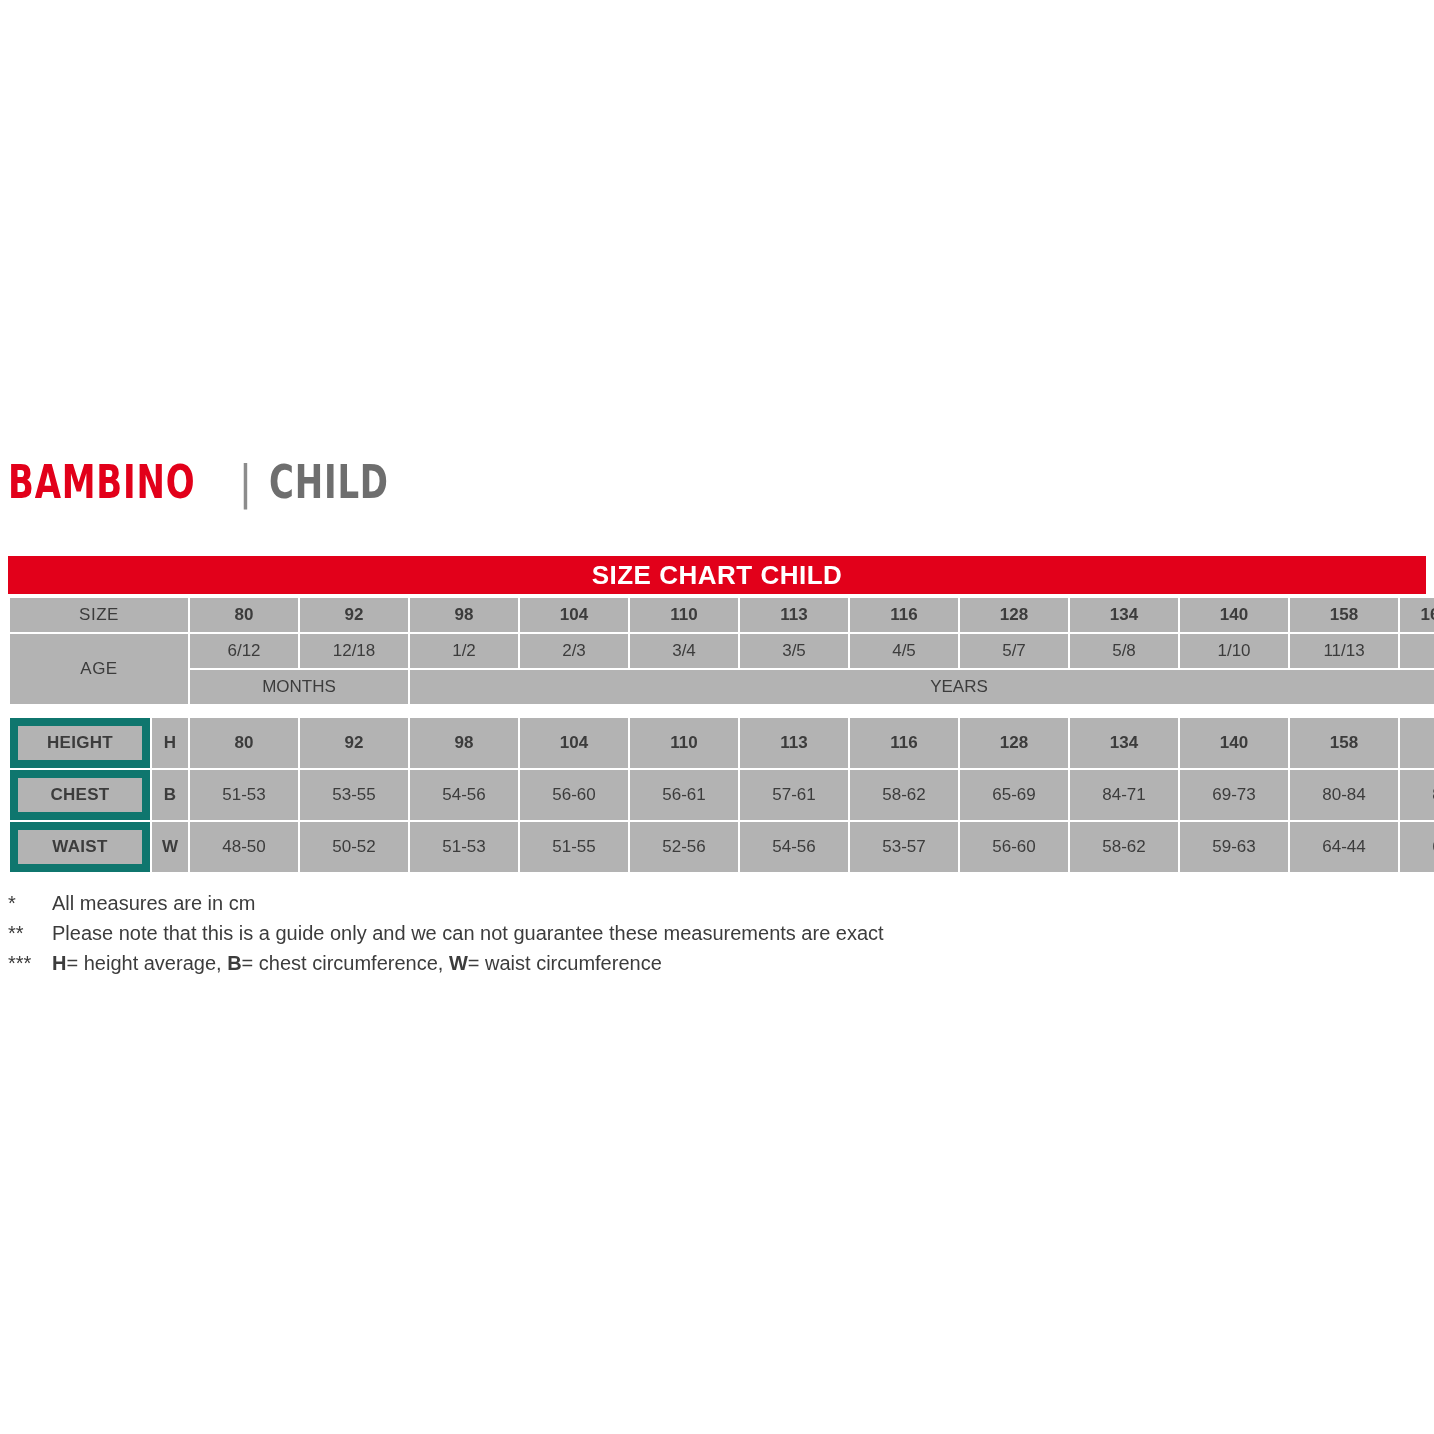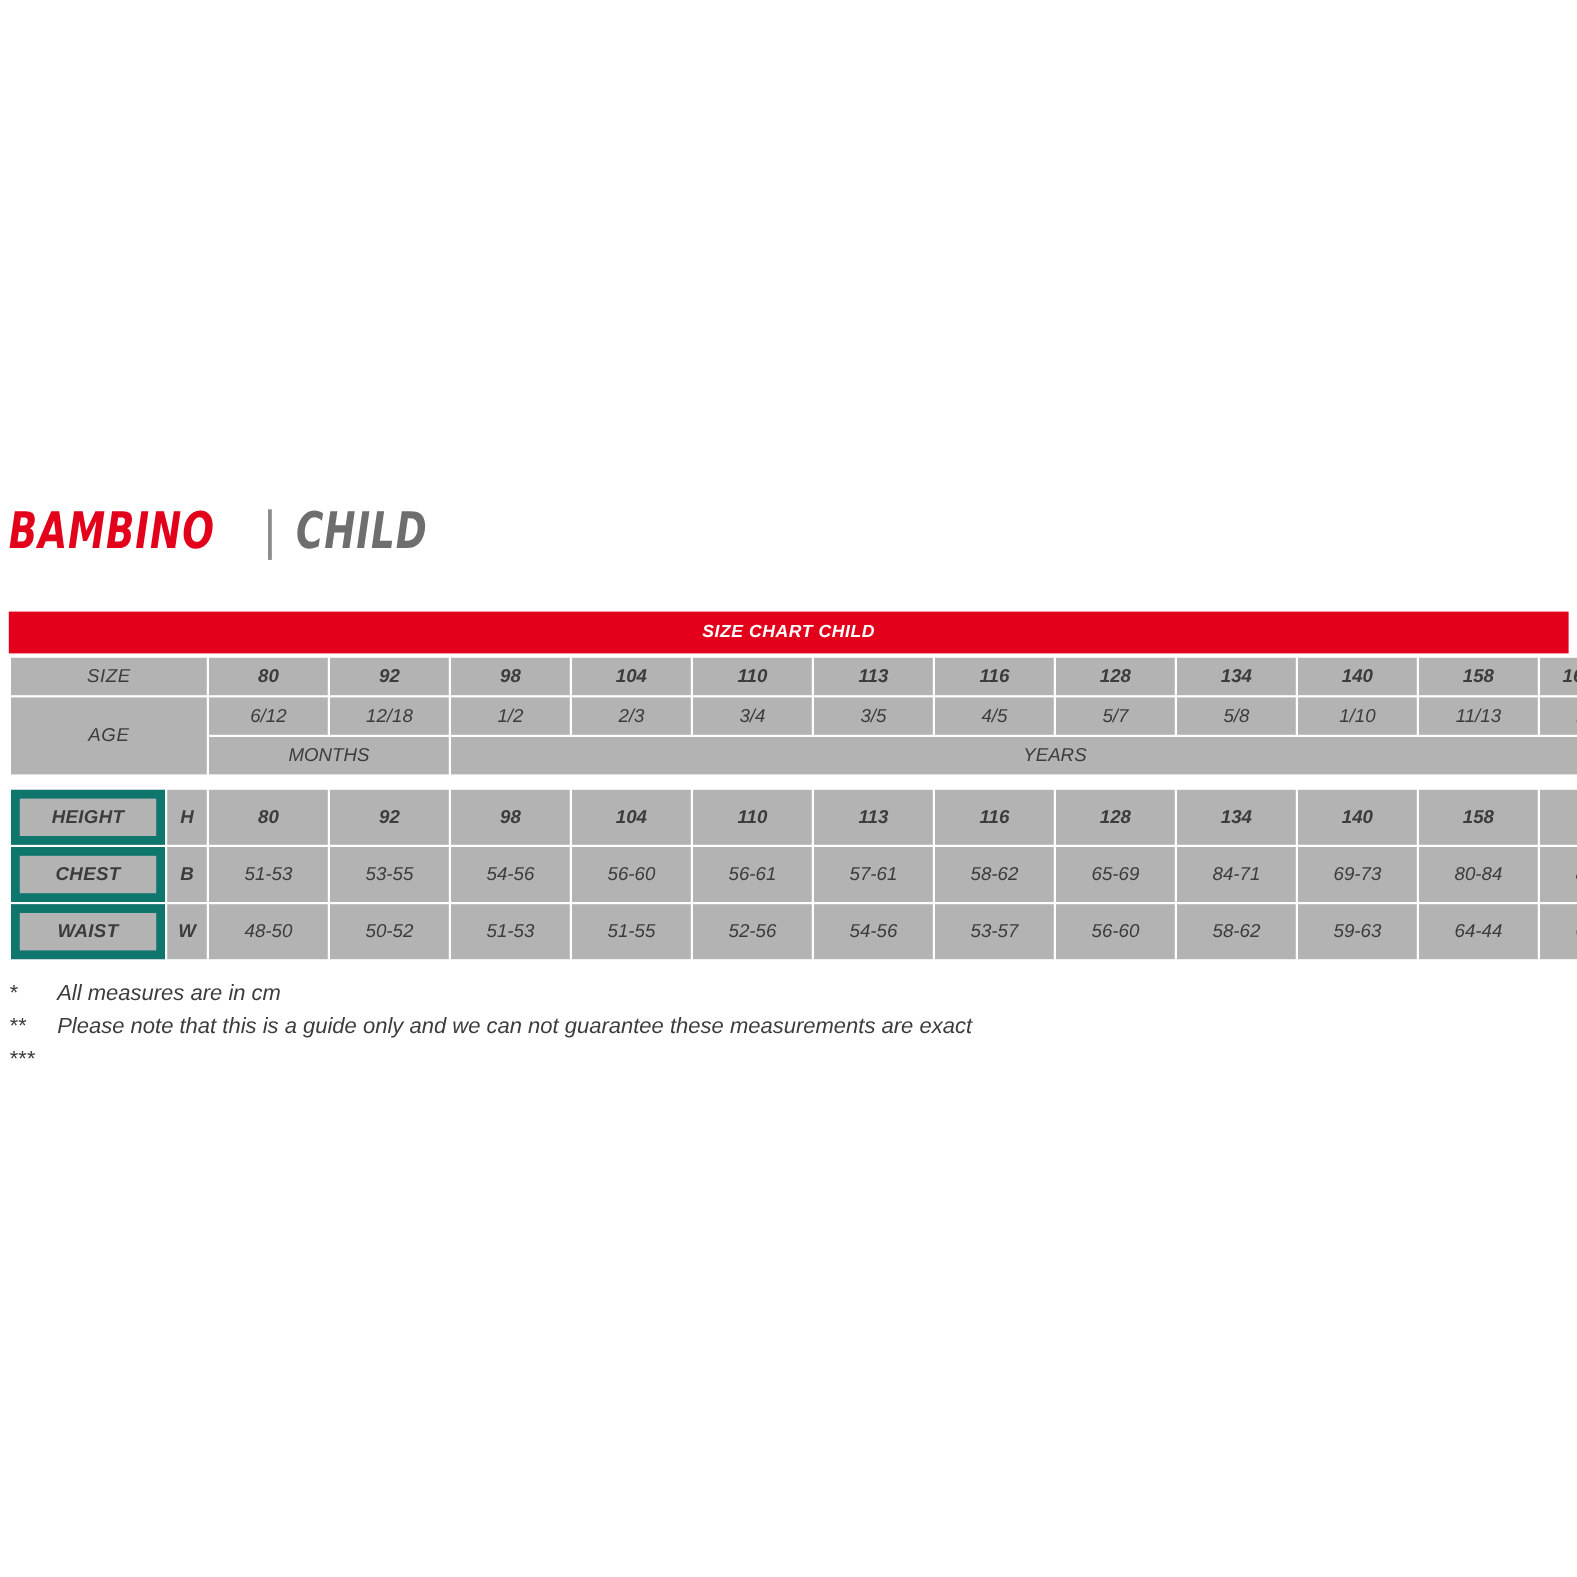--- a/index.html
+++ b/index.html
@@ -14,21 +14,20 @@
     color: #3c3c3c;
     position: relative;
     overflow: hidden;
   }
   .page {
     position: absolute;
     left: 0;
     top: 0;
     width: 1173px;
     height: 1434px;
-    font-style: italic;
   }
   .title-block {
     position: absolute;
     left: 8px;
     top: 455px;
     display: flex;
     align-items: center;
     font-family: "DejaVu Sans Condensed", "Liberation Sans Narrow", "Liberation Sans", sans-serif;
     font-weight: bold;
     font-size: 46px;
@@ -57,21 +56,21 @@
     left: 8px;
     top: 556px;
     width: 1418px;
   }
 
   .chart-header {
     background: #e2001a;
     color: #ffffff;
     text-align: center;
     font-weight: bold;
-    font-size: 16px;
+    font-size: 26px;
     letter-spacing: 0.5px;
     height: 38px;
     line-height: 38px;
   }
 
   table.grid {
     border-collapse: separate;
     border-spacing: 2px;
     width: 1418px;
     margin-top: 2px;
@@ -287,16 +286,17 @@
     <div class="note-row">
       <span class="note-mark">*</span>
       <span class="note-text">All measures are in cm</span>
     </div>
     <div class="note-row">
       <span class="note-mark">**</span>
       <span class="note-text">Please note that this is a guide only and we can not guarantee these measurements are exact</span>
     </div>
     <div class="note-row">
       <span class="note-mark">***</span>
+      <span class="note-text" id="footnote-3-text"><b>H</b>= height average, <b>B</b>= chest circumference, <b>W</b>= waist circumference</span>
     </div>
   </div>
 
 </div>
 
 </body></html>

